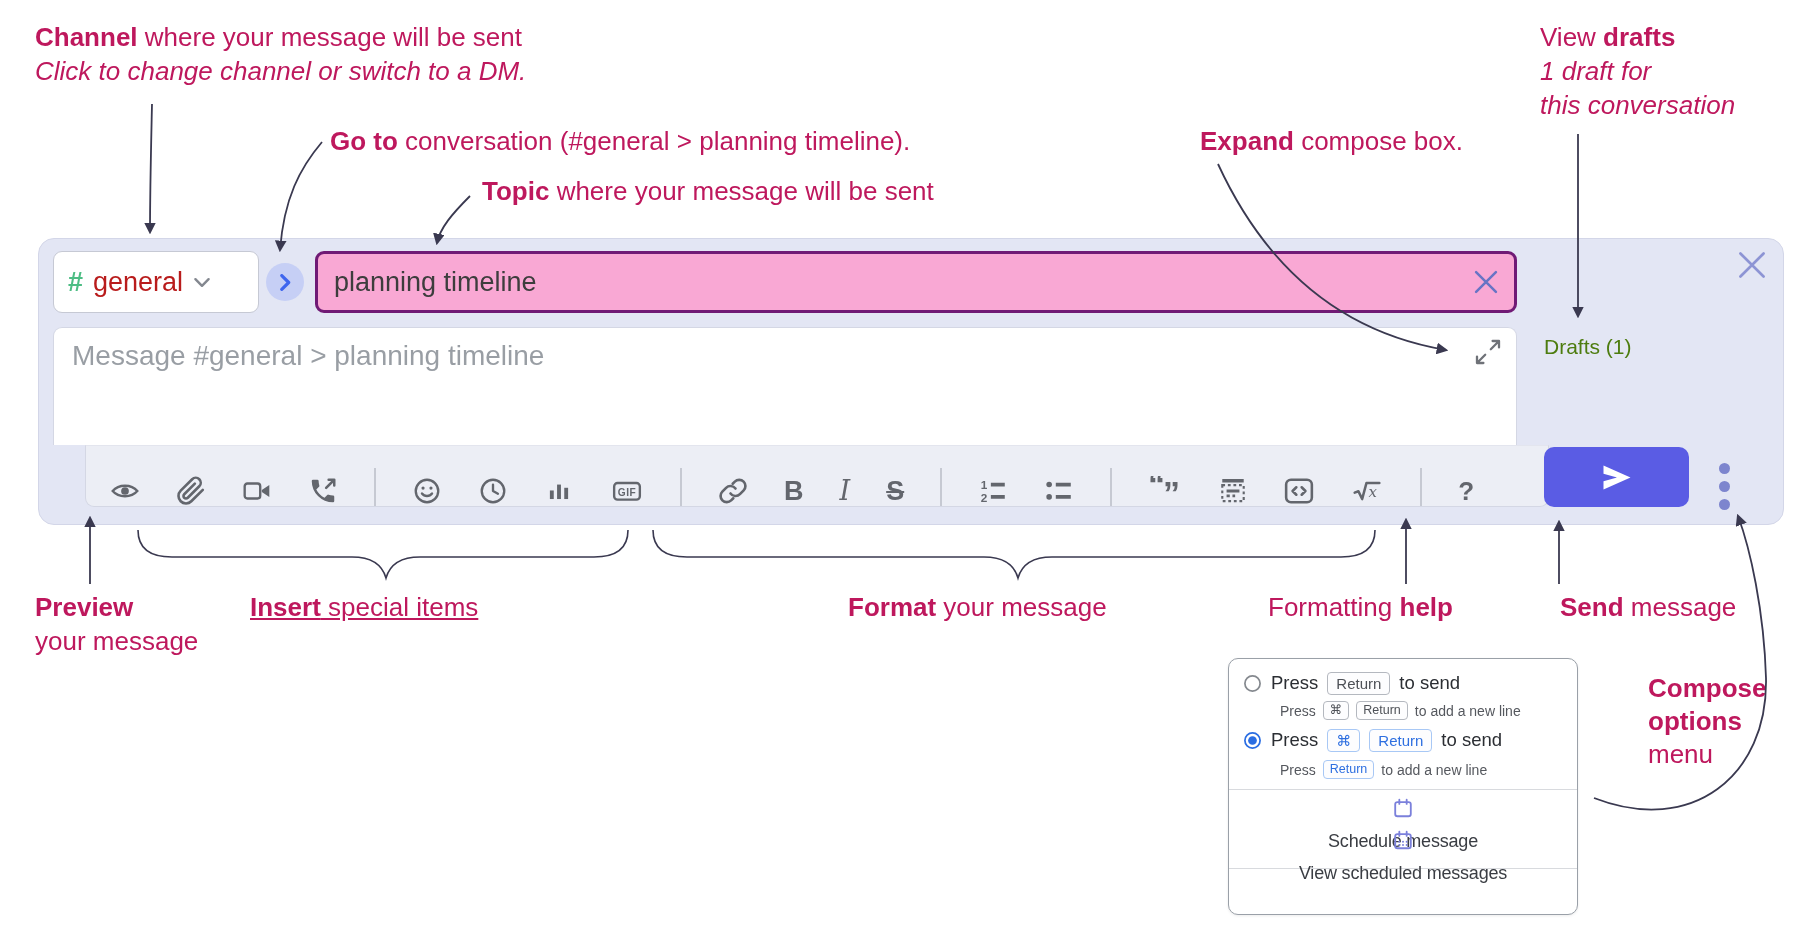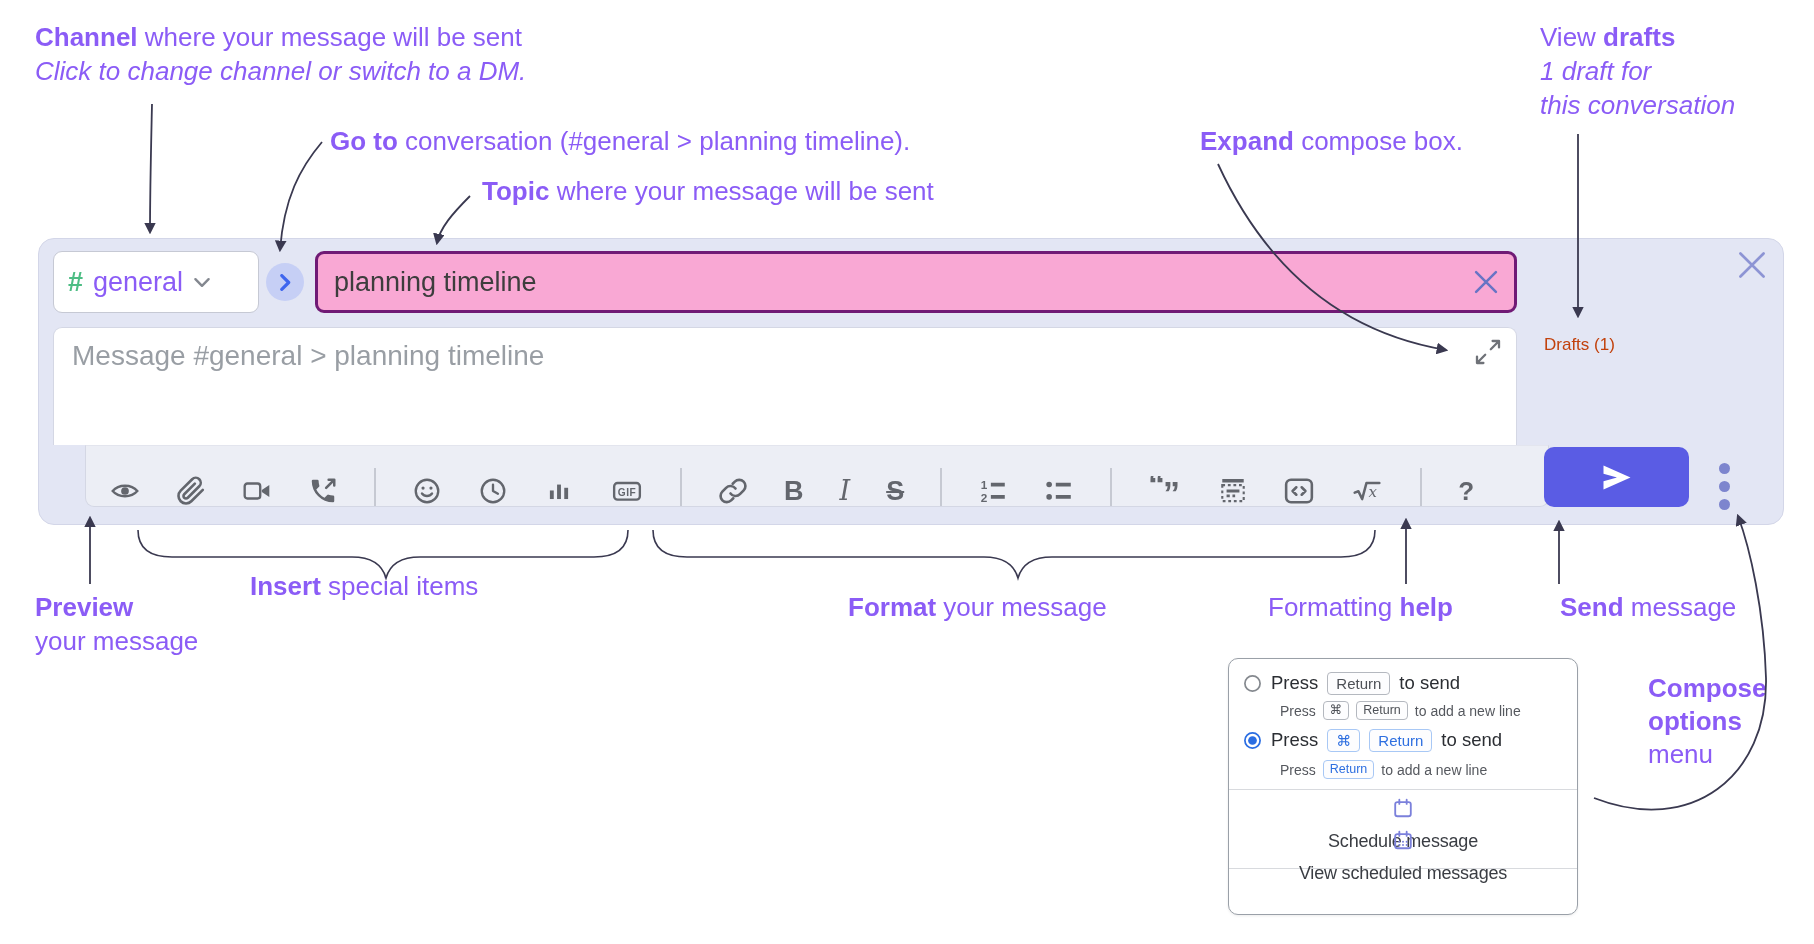--- a/index.html
+++ b/index.html
@@ -1,47 +1,47 @@
 <!DOCTYPE html>
 <html><head>
 <meta charset="utf-8">
 <style>
   html,body{margin:0;padding:0;background:#fff;}
   body{font-family:"Liberation Sans","DejaVu Sans",sans-serif;color:#2d2c44;}
   .canvas{position:relative;width:1814px;height:944px;background:#fff;overflow:hidden;}
 
   
-  .ann{position:absolute;font-size:26px;line-height:34px;color:#8b5cf6;white-space:nowrap;}
+  .ann{position:absolute;font-size:26px;line-height:34px;color:#be185d;white-space:nowrap;}
   .ann .b{font-weight:700;}
   .it{font-style:italic;}
 
   
   .overlay{position:absolute;left:0;top:0;width:1814px;height:944px;pointer-events:none;z-index:10;}
 
   
   .compose{position:absolute;left:38px;top:238px;width:1746px;height:287px;background:#e3e6f4;border:1px solid #d3d6e8;border-radius:16px;box-sizing:border-box;z-index:1;}
 
   .chanbox{position:absolute;left:14px;top:12px;width:206px;height:62px;background:#fff;border:1px solid #c6c9d4;border-radius:9px;box-sizing:border-box;display:flex;align-items:center;padding:0 14px;gap:10px;cursor:pointer;}
   .hash{color:#4dbd84;font-size:27px;font-weight:700;}
-  .channame{font-size:27px;color:#8b5cf6;}
+  .channame{font-size:27px;color:#b91c1c;}
   .gotobtn{position:absolute;left:227px;top:24px;width:38px;height:38px;border-radius:50%;background:#c6cff5;display:flex;align-items:center;justify-content:center;cursor:pointer;}
   .topicbox{position:absolute;left:276px;top:12px;width:1202px;height:62px;background:#f9a8d4;border:3px solid #701a75;border-radius:9px;box-sizing:border-box;display:flex;align-items:center;padding:0 16px;}
   .topicval{font-size:27px;color:#3d3d3d;flex:1;}
   .closecomposex{position:absolute;left:1697px;top:10px;width:32px;height:32px;display:flex;align-items:center;justify-content:center;cursor:pointer;}
 
   .msgarea{position:absolute;left:14px;top:88px;width:1464px;height:118px;background:#fff;border:1px solid #d4d7e4;border-bottom:none;border-radius:9px 9px 0 0;box-sizing:border-box;}
   .placeholder{position:absolute;left:18px;top:12px;font-size:28px;color:#999ea4;}
   .expandicon{position:absolute;right:14px;top:10px;width:28px;height:28px;cursor:pointer;}
 
   .toolbar{position:absolute;left:14px;top:206px;width:1464px;height:62px;background:#eceef5;border:1px solid #d4d7e4;border-top:1px solid #e3e5ee;border-radius:0 0 9px 9px;box-sizing:border-box;display:flex;align-items:flex-end;padding:0 24px;gap:36px;overflow:hidden;margin-left:32px;}
   .ticon{width:30px;height:30px;flex:none;color:#63666d;cursor:pointer;}
   .tletter{font-size:27px;color:#63666d;flex:none;cursor:pointer;line-height:30px;}
   .tdiv{width:2px;height:38px;background:#c6c9d2;flex:none;}
 
-  .draftslink{position:absolute;left:1505px;top:96px;font-size:17px;color:#c2410c;cursor:pointer;}
+  .draftslink{position:absolute;left:1505px;top:96px;font-size:21px;color:#4d7c0f;cursor:pointer;}
   .sendbtn{position:absolute;left:1505px;top:208px;width:145px;height:60px;background:#5a5ce4;border-radius:10px;display:flex;align-items:center;justify-content:center;cursor:pointer;}
   .dots{position:absolute;left:1680px;top:224px;display:flex;flex-direction:column;gap:7px;cursor:pointer;}
   .dots span{width:11px;height:11px;border-radius:50%;background:#7d85ce;}
 
   
   .popup{position:absolute;left:1228px;top:658px;width:350px;height:257px;background:#fff;border:1.5px solid #9aa0a8;border-radius:10px;box-sizing:border-box;z-index:2;padding:9px 14px 6px 14px;box-shadow:0 1px 3px rgba(0,0,0,.08);}
   .optrow{display:flex;align-items:center;gap:9px;height:30px;font-size:18.5px;color:#2b2e33;}
   .optsub{display:flex;align-items:center;gap:7px;height:25px;margin-left:37px;font-size:14px;color:#55585e;}
   .kbd{border:1px solid #b4b8bf;border-radius:4px;padding:1px 8px;font-size:15px;color:#4e5157;background:#fdfdfe;line-height:19px;}
   .kbd.sm{font-size:12.5px;padding:0 6px;line-height:17px;}
@@ -209,21 +209,21 @@
       <span></span>
         <span></span>
         <span></span>
     </div>
   </div>
 
   <div class="ann" style="left:35px;top:590px;">
     <div class="b">Preview</div>
     <div>your message</div>
   </div>
-  <div class="ann" style="left:250px;top:569px;">
+  <div class="ann" style="left:250px;top:590px;text-decoration:underline;">
     <span class="b">Insert</span><span> special items</span>
   </div>
   <div class="ann" style="left:848px;top:590px;">
     <span class="b">Format</span><span> your message</span>
   </div>
   <div class="ann" style="left:1268px;top:590px;">
     <span>Formatting </span><span class="b">help</span>
   </div>
   <div class="ann" style="left:1560px;top:590px;">
     <span class="b">Send</span><span> message</span>

